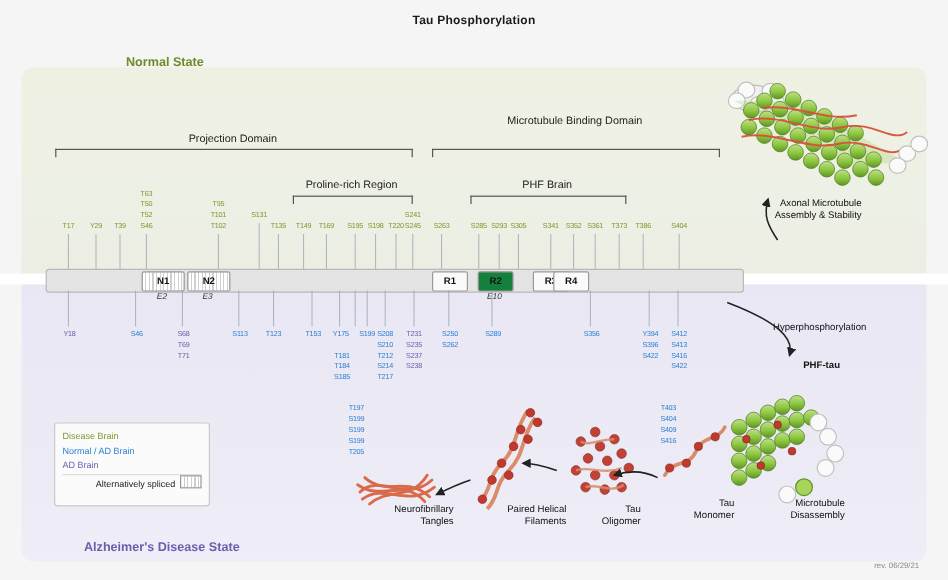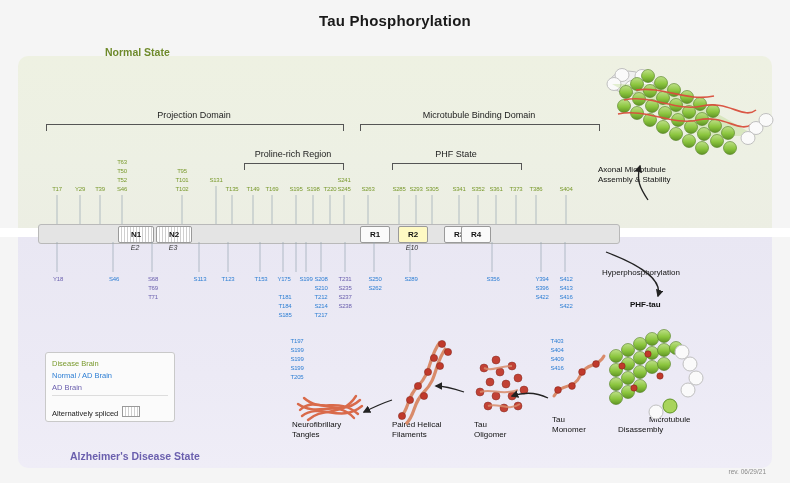--- a/index.html
+++ b/index.html
@@ -9,21 +9,21 @@
     font-family:"Liberation Sans", sans-serif;
     overflow:hidden;
     position:relative;
   }
   #stage{position:absolute;left:0;top:0;width:790px;height:483px;}
   .abs{position:absolute;}
 
   
   #title{
     left:0;top:12px;width:790px;text-align:center;
-    font-size:15px;font-weight:bold;color:#1a1a1a;
+    font-size:10px;font-weight:bold;color:#1a1a1a;
     letter-spacing:.2px;
   }
 
   
   #normal-panel{
     left:18px;top:56px;width:754px;height:176px;
     background:linear-gradient(180deg,#eef1e2 0%, #edf0e4 60%, #eceee3 100%);
     border-radius:10px 10px 0 0;
   }
   #ad-panel{
@@ -44,21 +44,21 @@
   }
   #bar{
     left:38px;top:224px;width:580px;height:18px;
     background:#e4e4e4;border:1px solid #b9b9b9;border-radius:3px;
   }
   .domainbox{
     top:226px;height:15px;background:#fafafa;border:1px solid #9a9a9a;
     border-radius:2px;font-size:8px;font-weight:bold;color:#111;
     text-align:center;line-height:15px;
   }
-  .domainbox.grey{background:#fef9c3;}
+  .domainbox.grey{background:#15803d;}
   .spliced{
     background:repeating-linear-gradient(90deg,#ffffff 0 2px,#cfcfcf 2px 3px);
   }
   .subscript{
     font-size:7px;font-style:italic;color:#333;text-align:center;
   }
 
   
   .bracket{
     border-left:1px solid #555;border-right:1px solid #555;border-top:1px solid #555;
@@ -82,21 +82,21 @@
     background:#fbfbfb;border:1px solid #c9c9c9;border-radius:3px;
   }
   .legend-row{font-size:7.5px;margin:0 0 3px 6px;}
   #legend-swatch{
     display:inline-block;width:16px;height:9px;vertical-align:-1px;
     border:1px solid #999;margin-left:4px;
     background:repeating-linear-gradient(90deg,#ffffff 0 2px,#cfcfcf 2px 3px);
   }
 
   
-  .anno{font-size:8px;color:#111;text-align:left;line-height:1.25;}
+  .anno{font-size:8px;color:#111;text-align:right;line-height:1.25;}
   .anno.b{font-weight:bold;}
 
   #rev{right:24px;bottom:8px;font-size:6.5px;color:#8a8a8a;}
 
   svg{display:block;}
   #overlay{left:0;top:0;width:790px;height:483px;pointer-events:none;}
 </style>
 </head>
 <body>
 
@@ -107,27 +107,27 @@
   <div class="abs" id="normal-panel"></div>
   <div class="abs" id="ad-panel"></div>
 
   <div class="abs" id="normal-label">Normal State</div>
   <div class="abs" id="ad-label">Alzheimer's Disease State</div>
 
   <div class="abs bracket" style="left:46px;top:124px;width:296px;"></div>
   <div class="abs bracket-label" style="left:46px;top:110px;width:296px;">Projection Domain</div>
 
   <div class="abs bracket" style="left:360px;top:124px;width:238px;"></div>
-  <div class="abs bracket-label" style="left:360px;top:110px;width:238px;">Microtubule Binding Domain</div>
+  <div class="abs bracket-label" style="left:360px;top:95px;width:238px;">Microtubule Binding Domain</div>
 
   <div class="abs bracket" style="left:244px;top:163px;width:98px;"></div>
   <div class="abs bracket-label" style="left:244px;top:149px;width:98px;">Proline-rich Region</div>
 
   <div class="abs bracket" style="left:392px;top:163px;width:128px;"></div>
-  <div class="abs bracket-label" style="left:392px;top:149px;width:128px;">PHF State</div>
+  <div class="abs bracket-label" style="left:392px;top:149px;width:128px;">PHF Brain</div>
 
   <div class="abs" id="bar-line"></div>
   <div class="abs" id="bar"></div>
 
   <div class="abs domainbox spliced" style="left:118px;width:34px;"><span>N1</span></div>
   <div class="abs subscript" style="left:118px;top:244px;width:34px;">E2</div>
 
   <div class="abs domainbox spliced" style="left:156px;width:34px;"><span>N2</span></div>
   <div class="abs subscript" style="left:156px;top:244px;width:34px;">E3</div>
 
@@ -228,21 +228,21 @@
   <div class="abs site blue" style="left:544px;top:365px;width:26px;">S416</div>
   <div class="abs site blue" style="left:568px;top:338px;width:26px;"></div>
   <div class="abs site blue" style="left:568px;top:347px;width:26px;"></div>
   <div class="abs site blue" style="left:568px;top:356px;width:26px;"></div>
   <div class="abs site blue" style="left:568px;top:365px;width:26px;"></div>
 
   <div class="abs" id="legend">
     <div class="legend-row green" style="margin-top:6px;">Disease Brain</div>
     <div class="legend-row blue">Normal / AD Brain</div>
     <div class="legend-row purple">AD Brain</div>
-    <div class="legend-row" style="border-top:1px solid #ddd;padding-top:10px;margin-right:6px;color:#222;">
+    <div class="legend-row" style="border-top:1px solid #ddd;padding-top:0;margin-right:6px;color:#222;text-align:right;">
       <span>Alternatively spliced</span><span id="legend-swatch"></span>
     </div>
   </div>
 
   <div class="abs anno" style="left:598px;top:165px;width:120px;">
     <span style="white-space:pre-line;">Axonal Microtubule
 Assembly &amp; Stability</span>
   </div>
   <div class="abs anno" style="left:602px;top:268px;width:120px;">Hyperphosphorylation</div>
   <div class="abs anno b" style="left:630px;top:300px;width:70px;">PHF-tau</div>

